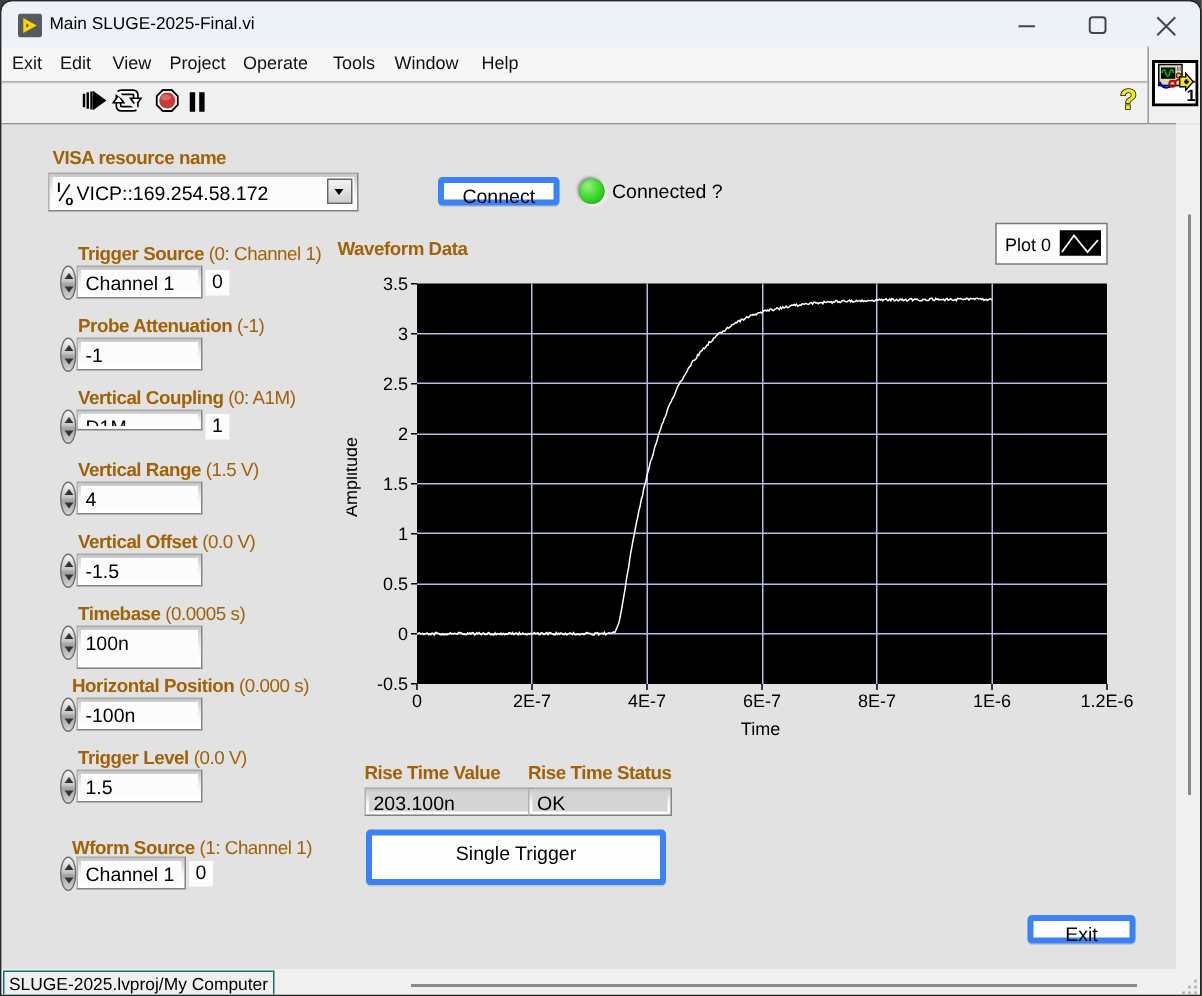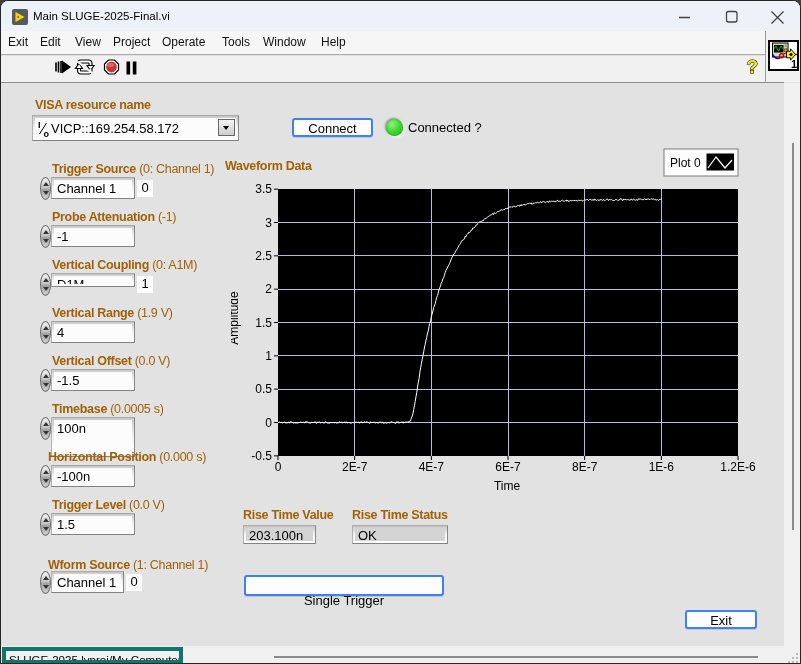--- a/index.html
+++ b/index.html
@@ -9,33 +9,33 @@
 .abs { position:absolute; }
 .titlebar { left:0; top:0; width:799px; height:30px; background:#edf2f8; }
 .menubar { left:0; top:30px; width:764px; height:24px; background:#f6f6f6; border-bottom:1px solid #acacac; }
 .menu { position:absolute; top:4px; font-size:12px; color:#111; }
 .toolbar { left:0; top:55px; width:764px; height:26px; background:#f1f1f1; }
 .tbline { left:0; top:81px; width:783px; height:1px; background:#8f8f8f; }
 .rpanel { left:764px; top:30px; width:35px; height:51px; background:#f1f1f1; border-left:1px solid #9a9a9a; }
 .content { left:0; top:82px; width:783px; height:563px; background:#e2e2e2; }
 .vstrip { left:783px; top:82px; width:16px; height:563px; background:#f0f0f0; }
 .statusbar { left:0; top:645px; width:799px; height:18px; background:#f0f0f0; }
-.tab { left:1px; top:646px; width:181px; height:17px; background:#f0f0f0; border:4px solid #0f766e; font-size:11.6px; padding:1.5px 0 0 3px; color:#000; white-space:nowrap; overflow:hidden; }
+.tab { left:1px; top:646px; width:181px; height:17px; background:#f0f0f0; border:1px solid #0f766e; font-size:11.6px; padding:1.5px 0 0 3px; color:#000; white-space:nowrap; overflow:hidden; }
 .blabel { font-weight:bold; font-size:12.5px; letter-spacing:-0.3px; color:#a16207; white-space:nowrap; }
 .blabel span { font-weight:normal; }
 .fld { border:1px solid; border-color:#a9a9a9 #878787 #828282 #b2b2b2; background:linear-gradient(180deg,#c6c6c6,#f0f0f0 45%,#fff 80%); }
 .fld .in { position:absolute; left:2px; top:2px; right:2px; bottom:2px; background:#fcfcfc;
   font-size:13px; padding:1px 0 0 3px; color:#000; white-space:nowrap; overflow:hidden; }
 .fld .ind { background:#d4d4d4; }
 .minibox { background:#fcfcfc; font-size:13px; text-align:center; color:#000; }
 .spin { width:11px; height:23px; border-radius:50%; border:1px solid #6e6e6e;
   background:linear-gradient(180deg,#f5f5f5,#c6c6c6 45%,#a2a2a2 55%,#d2d2d2); }
 .spin:before { content:""; position:absolute; left:2px; top:4px; border:3px solid transparent; border-bottom:4px solid #333; border-top:none; }
 .spin:after { content:""; position:absolute; left:2px; bottom:4px; border:3px solid transparent; border-top:4px solid #333; border-bottom:none; }
-.btn { background:#fdfdfd; border:2px solid #3b82f6; border-radius:3px; font-size:13px; color:#000;
+.btn { background:#fdfdfd; border:4px solid #3b82f6; border-radius:3px; font-size:13px; color:#000;
   text-align:center; box-shadow:0 1px 0 rgba(0,0,0,0.12); }
 </style>
 </head>
 <body>
 <div class="win">
 
   <div class="abs titlebar"></div>
   <svg class="abs" style="left:11px;top:8px" width="16" height="16">
     <rect x="0" y="0" width="16" height="16" rx="2" fill="#565b60"></rect>
     <path d="M3.5 3 L12.5 8 L3.5 13 Z" fill="#ffd400"></path>
@@ -138,33 +138,33 @@
   <div class="abs spin" style="left:39px;top:224px"></div>
   <div class="abs fld" style="left:50px;top:224px;width:84px;height:22px">
       <div class="in">-1</div>
     </div>
   <div class="abs blabel" style="left:51px;top:257px">Vertical Coupling<span> (0: A1M)</span></div>
   <div class="abs spin" style="left:39px;top:272px"></div>
   <div class="abs fld" style="left:50px;top:272px;width:84px;height:14px">
       <div class="in">D1M</div>
     </div>
   <div class="abs minibox" style="left:136px;top:275px;width:16px;height:17px">1</div>
-  <div class="abs blabel" style="left:51px;top:305px">Vertical Range<span> (1.9 V)</span></div>
+  <div class="abs blabel" style="left:51px;top:305px">Vertical Range<span> (1.5 V)</span></div>
   <div class="abs spin" style="left:39px;top:320px"></div>
   <div class="abs fld" style="left:50px;top:320px;width:84px;height:22px">
       <div class="in">4</div>
     </div>
   <div class="abs blabel" style="left:51px;top:353px">Vertical Offset<span> (0.0 V)</span></div>
   <div class="abs spin" style="left:39px;top:368px"></div>
   <div class="abs fld" style="left:50px;top:368px;width:84px;height:22px">
       <div class="in">-1.5</div>
     </div>
   <div class="abs blabel" style="left:51px;top:401px">Timebase<span> (0.0005 s)</span></div>
   <div class="abs spin" style="left:39px;top:416px"></div>
-  <div class="abs fld" style="left:50px;top:416px;width:84px;height:40px">
+  <div class="abs fld" style="left:50px;top:416px;width:84px;height:29px">
       <div class="in">100n</div>
     </div>
   <div class="abs blabel" style="left:47px;top:449px">Horizontal Position<span> (0.000 s)</span></div>
   <div class="abs spin" style="left:39px;top:464px"></div>
   <div class="abs fld" style="left:50px;top:464px;width:84px;height:22px">
       <div class="in">-100n</div>
     </div>
   <div class="abs blabel" style="left:51px;top:497px">Trigger Level<span> (0.0 V)</span></div>
   <div class="abs spin" style="left:39px;top:512px"></div>
   <div class="abs fld" style="left:50px;top:512px;width:84px;height:22px">
@@ -228,27 +228,27 @@
   <text x="7" y="172" font-size="12" text-anchor="middle" fill="#000" transform="rotate(-90 7 172)">Amplitude</text>
   <polyline points="47.0,276.6 47.8,276.4 48.5,275.8 49.3,276.6 50.1,276.5 50.8,276.3 51.6,277.0 52.4,276.5 53.1,276.3 53.9,276.0 54.7,277.2 55.4,276.8 56.2,277.2 57.0,276.0 57.7,276.2 58.5,277.3 59.3,275.7 60.0,275.7 60.8,276.2 61.6,276.3 62.3,277.1 63.1,277.3 63.9,276.5 64.6,277.3 65.4,277.0 66.2,276.9 66.9,277.3 67.7,276.6 68.5,276.6 69.2,275.9 70.0,276.5 70.8,276.3 71.5,276.5 72.3,276.2 73.1,276.6 73.8,276.9 74.6,275.6 75.4,275.6 76.1,275.9 76.9,276.1 77.7,276.8 78.4,277.0 79.2,276.9 80.0,277.2 80.7,276.0 81.5,276.7 82.3,275.9 83.0,276.7 83.8,275.7 84.6,275.9 85.3,277.4 86.1,277.0 86.9,275.8 87.6,276.6 88.4,275.7 89.2,276.7 89.9,277.2 90.7,276.3 91.5,276.0 92.2,276.9 93.0,277.2 93.8,276.8 94.5,275.7 95.3,276.1 96.1,277.2 96.8,276.9 97.6,277.2 98.4,277.3 99.1,276.0 99.9,277.1 100.7,276.4 101.4,276.6 102.2,277.0 103.0,276.1 103.7,277.1 104.5,276.3 105.3,277.2 106.0,276.6 106.8,277.0 107.6,276.9 108.3,275.7 109.1,276.0 109.9,276.8 110.6,275.8 111.4,277.0 112.2,276.7 112.9,275.9 113.7,276.3 114.5,277.2 115.2,275.7 116.0,277.0 116.8,276.9 117.5,276.0 118.3,276.8 119.1,276.9 119.8,277.2 120.6,277.2 121.4,276.4 122.1,276.9 122.9,276.3 123.7,276.7 124.4,276.6 125.2,275.7 126.0,276.5 126.7,276.4 127.5,275.9 128.3,277.0 129.0,277.1 129.8,275.8 130.6,275.9 131.3,276.9 132.1,277.0 132.9,276.1 133.6,275.7 134.4,277.0 135.2,275.7 135.9,275.8 136.7,276.3 137.5,276.6 138.2,277.2 139.0,277.3 139.8,275.7 140.5,277.0 141.3,276.1 142.1,276.9 142.8,275.9 143.6,276.3 144.4,276.9 145.1,277.1 145.9,276.1 146.7,277.2 147.4,277.0 148.2,276.4 149.0,275.9 149.7,276.3 150.5,276.9 151.3,275.8 152.0,277.0 152.8,277.3 153.6,276.9 154.3,276.6 155.1,277.3 155.9,277.1 156.6,276.7 157.4,276.4 158.2,277.1 158.9,276.7 159.7,275.8 160.5,275.7 161.2,276.2 162.0,276.2 162.8,276.4 163.5,277.1 164.3,277.3 165.1,277.3 165.8,275.8 166.6,276.2 167.4,275.7 168.1,277.3 168.9,276.3 169.7,276.5 170.4,276.1 171.2,276.8 172.0,275.6 172.7,277.2 173.5,276.4 174.3,276.1 175.0,275.8 175.8,276.1 176.6,276.1 177.3,275.8 178.1,275.3 178.9,275.7 179.6,274.1 180.4,272.2 181.2,270.1 181.9,268.0 182.7,263.7 183.5,259.5 184.2,255.5 185.0,250.7 185.8,246.2 186.5,241.0 187.3,236.2 188.1,232.4 188.8,226.9 189.6,221.9 190.4,217.7 191.1,213.8 191.9,210.2 192.7,205.6 193.4,202.0 194.2,198.4 195.0,194.0 195.7,191.7 196.5,187.0 197.3,184.9 198.0,180.5 198.8,177.5 199.6,174.7 200.3,170.8 201.1,168.2 201.9,165.0 202.6,161.6 203.4,160.0 204.2,157.7 204.9,154.6 205.7,151.3 206.5,149.6 207.2,147.2 208.0,143.6 208.8,141.7 209.5,139.8 210.3,136.8 211.1,135.6 211.8,133.0 212.6,131.7 213.4,129.3 214.1,126.7 214.9,124.7 215.7,122.9 216.4,122.0 217.2,119.9 218.0,118.6 218.7,117.3 219.5,115.0 220.3,112.9 221.0,111.3 221.8,110.1 222.6,108.2 223.3,107.9 224.1,106.7 224.9,104.9 225.6,103.9 226.4,102.7 227.2,101.1 227.9,99.5 228.7,98.6 229.5,97.7 230.2,95.7 231.0,94.4 231.8,94.2 232.5,93.8 233.3,92.9 234.1,90.4 234.8,90.9 235.6,88.8 236.4,88.1 237.1,87.7 237.9,86.0 238.7,86.5 239.4,85.5 240.2,84.1 241.0,84.1 241.7,81.9 242.5,82.2 243.3,81.7 244.0,81.1 244.8,79.4 245.6,79.1 246.3,78.1 247.1,77.4 247.9,76.5 248.6,75.7 249.4,75.6 250.2,75.8 250.9,74.8 251.7,74.8 252.5,74.5 253.2,73.2 254.0,72.3 254.8,72.7 255.5,72.1 256.3,71.5 257.1,70.4 257.8,70.3 258.6,69.7 259.4,69.0 260.1,69.2 260.9,68.2 261.7,67.6 262.4,68.6 263.2,66.8 264.0,66.8 264.7,67.5 265.5,66.6 266.3,65.9 267.0,65.1 267.8,65.7 268.6,65.1 269.3,64.2 270.1,64.1 270.9,63.6 271.6,64.1 272.4,63.5 273.2,64.0 273.9,62.9 274.7,62.5 275.5,62.5 276.2,62.1 277.0,62.8 277.8,61.4 278.5,61.0 279.3,60.8 280.1,61.4 280.8,60.7 281.6,61.3 282.4,60.1 283.1,60.0 283.9,60.7 284.7,61.0 285.4,60.2 286.2,59.9 287.0,59.3 287.7,59.6 288.5,60.3 289.3,58.8 290.0,59.9 290.8,58.5 291.6,59.4 292.3,59.0 293.1,58.1 293.9,59.1 294.6,59.0 295.4,58.2 296.2,57.7 296.9,57.4 297.7,57.5 298.5,57.0 299.2,57.7 300.0,56.8 300.8,58.2 301.5,57.8 302.3,57.2 303.1,57.5 303.8,56.6 304.6,56.7 305.4,56.8 306.1,56.2 306.9,56.6 307.7,56.9 308.4,56.7 309.2,55.9 310.0,55.7 310.7,56.8 311.5,55.6 312.3,55.4 313.0,56.1 313.8,55.9 314.6,56.5 315.3,55.8 316.1,55.8 316.9,55.6 317.6,56.5 318.4,54.9 319.2,55.6 319.9,55.7 320.7,55.0 321.5,55.3 322.2,55.4 323.0,55.0 323.8,56.1 324.5,55.2 325.3,55.4 326.1,54.4 326.8,54.4 327.6,55.5 328.4,55.1 329.1,55.7 329.9,55.1 330.7,54.4 331.4,54.2 332.2,54.9 333.0,55.1 333.7,55.3 334.5,54.6 335.3,54.0 336.0,55.3 336.8,54.2 337.6,55.5 338.3,55.1 339.1,55.0 339.9,54.2 340.6,54.8 341.4,54.7 342.2,54.3 342.9,55.1 343.7,54.0 344.5,55.1 345.2,54.4 346.0,54.8 346.8,54.9 347.5,54.3 348.3,54.4 349.1,54.5 349.8,54.4 350.6,54.2 351.4,54.8 352.1,54.7 352.9,53.9 353.7,53.9 354.4,54.1 355.2,53.5 356.0,53.9 356.7,53.5 357.5,54.5 358.3,53.6 359.0,53.5 359.8,53.3 360.6,54.3 361.3,54.3 362.1,53.3 362.9,54.5 363.6,53.1 364.4,53.3 365.2,54.6 365.9,54.4 366.7,53.5 367.5,54.3 368.2,54.6 369.0,53.3 369.8,54.0 370.5,53.4 371.3,54.5 372.1,54.0 372.8,53.5 373.6,54.7 374.4,54.3 375.1,53.5 375.9,53.1 376.7,53.0 377.4,54.5 378.2,53.8 379.0,53.3 379.7,53.8 380.5,53.4 381.3,54.3 382.0,54.5 382.8,54.4 383.6,54.5 384.3,53.6 385.1,53.7 385.9,53.6 386.6,54.3 387.4,54.3 388.2,54.2 388.9,53.1 389.7,52.8 390.5,52.9 391.2,54.4 392.0,54.4 392.8,52.9 393.5,53.7 394.3,53.2 395.1,54.0 395.8,53.7 396.6,53.6 397.4,53.8 398.1,53.5 398.9,54.5 399.7,53.3 400.4,53.0 401.2,54.2 402.0,53.7 402.7,53.2 403.5,53.8 404.3,54.1 405.0,54.2 405.8,53.6 406.6,54.4 407.3,52.9 408.1,53.1 408.9,53.2 409.6,53.0 410.4,53.4 411.2,53.8 411.9,53.4 412.7,53.6 413.5,52.8 414.2,53.1 415.0,54.0 415.8,52.9 416.5,53.2 417.3,53.1 418.1,53.0 418.8,53.7 419.6,52.9 420.4,52.9 421.1,53.2 421.9,53.1 422.7,53.1 423.4,53.7 424.2,53.2 425.0,54.3 425.7,53.8 426.5,53.6 427.3,54.4 428.0,53.8 428.8,53.3 429.6,53.3 430.3,54.0" fill="none" stroke="#fff" stroke-width="1"></polyline>
   <rect x="433" y="3" width="74" height="27" fill="#fdfdfd" stroke="#7a7a7a" stroke-width="1"></rect>
   <text x="439" y="21" font-size="12" fill="#000">Plot 0</text>
   <rect x="475.5" y="7.5" width="27.5" height="17" fill="#000"></rect>
   <polyline points="477,22 485,11 494,22 501,14" fill="none" stroke="#fff" stroke-width="1.2"></polyline>
   </svg>
 
   <div class="abs blabel" style="left:242px;top:507px;font-size:12.5px">Rise Time Value</div>
   <div class="abs blabel" style="left:351px;top:507px;font-size:12.5px">Rise Time Status</div>
-  <div class="abs fld" style="left:242px;top:524px;width:73px;height:19px">
+  <div class="abs fld" style="left:242px;top:524px;width:112px;height:19px">
     <div class="in ind" style="padding-top:0px">203.100n</div>
   </div>
   <div class="abs fld" style="left:351px;top:524px;width:96px;height:19px">
     <div class="in ind" style="padding-top:0px">OK</div>
   </div>
-  <div class="abs btn" style="left:243px;top:574px;width:200px;height:21px;padding-top:16px">Single Trigger</div>
+  <div class="abs btn" style="left:243px;top:552px;width:200px;height:37px;padding-top:4px">Single Trigger</div>
   <div class="abs btn" style="left:684px;top:609px;width:72px;height:19px;padding-top:1px">Exit</div>
 
   <div class="abs statusbar"></div>
   <div class="abs tab">SLUGE-2025.lvproj/My Computer</div>
   <div class="abs" style="left:273px;top:655px;width:484px;height:1.5px;background:#8a8a8a"></div>
   <svg class="abs" style="left:787px;top:652px" width="11" height="11">
     <g fill="#b9b9b9">
       <rect x="8" y="0" width="2" height="2"></rect>
         <rect x="8" y="4" width="2" height="2"></rect>
         <rect x="8" y="8" width="2" height="2"></rect>

